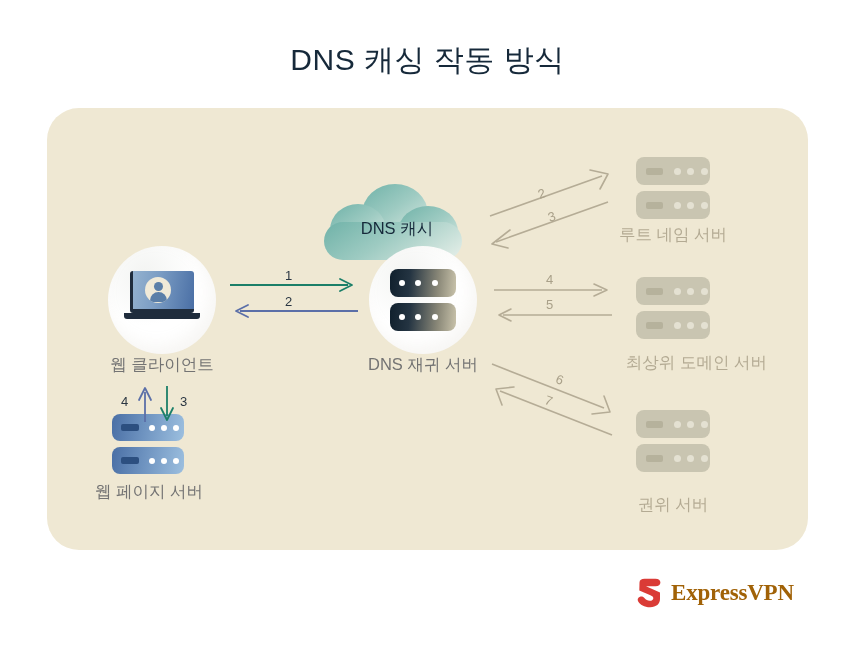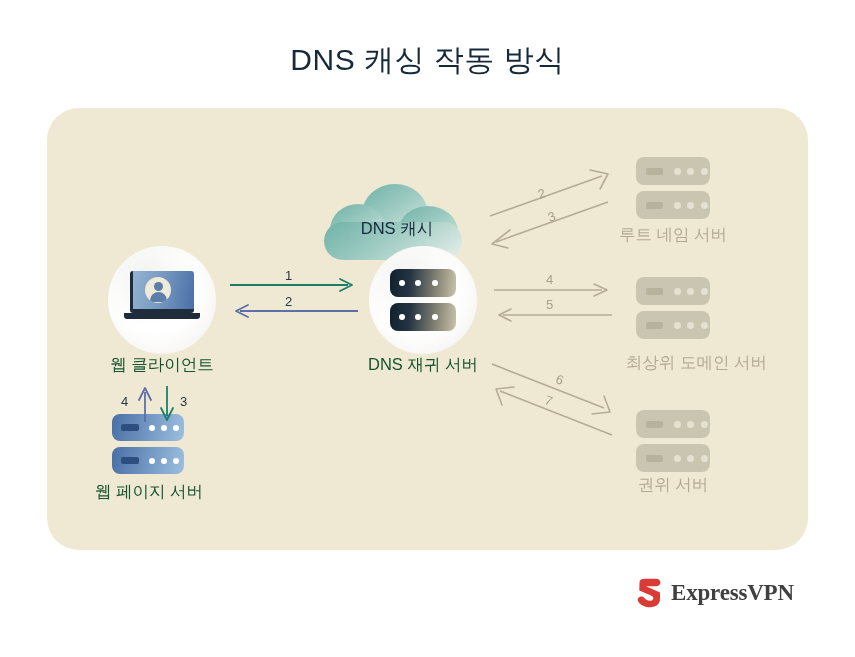--- a/index.html
+++ b/index.html
@@ -38,21 +38,21 @@
     background: #efe8d3;
     border-radius: 32px;
   }
 
   
   .node-label {
     position: absolute;
     text-align: center;
     font-size: 16.5px;
     white-space: nowrap;
-    color: #14532d;
+    color: #737373;
   }
   .node-label.faded { color: #b3aa93; }
 
   
   .circle-badge {
     position: absolute;
     border-radius: 50%;
     background: radial-gradient(circle at 34% 26%, #f3f4f2 0%, #ffffff 48%, #ffffff 100%);
     box-shadow: inset -6px -8px 16px rgba(190,185,165,0.12);
     display: flex;
@@ -160,21 +160,21 @@
   
   #expressvpn-logo {
     position: absolute;
     left: 636px; top: 578px;
     display: flex; align-items: center; gap: 9px;
   }
   #expressvpn-wordmark {
     font-family: "Liberation Serif", "DejaVu Serif", serif;
     font-size: 23px;
     font-weight: 700;
-    color: #404040;
+    color: #a16207;
     letter-spacing: -0.2px;
   }
 </style>
 </head>
 <body>
 
 <div id="diagram-title">DNS 캐싱 작동 방식</div>
 
 <div id="diagram-panel"></div>
 
@@ -289,21 +289,21 @@
   </div>
   <div class="server-rack" style="top:34px; height:28px;">
     <div class="rack-bar" style="width:24%; height:7px;"></div>
     <div class="rack-dots">
       <div class="rack-dot" style="width:7px;height:7px;"></div>
       <div class="rack-dot" style="width:7px;height:7px;"></div>
       <div class="rack-dot" style="width:7px;height:7px;"></div>
     </div>
   </div>
 </div>
-<div class="node-label faded" style="left:612px; top:474px; width:122px;">권위 서버</div>
+<div class="node-label faded" style="left:612px; top:494px; width:122px;">권위 서버</div>
 
 <svg class="arrow-svg" style="left:230px; top:278px;" width="128" height="14" viewBox="0 0 128 14">
   <line x1="0" y1="7" x2="118" y2="7" stroke="#1b7f68" stroke-width="1.8"></line>
   <polyline points="110,1 122,7 110,13" fill="none" stroke="#1b7f68" stroke-width="1.8" stroke-linecap="round" stroke-linejoin="round"></polyline>
 </svg>
 <div class="arrow-num" style="left:285px; top:268px;">1</div>
 
 <svg class="arrow-svg" style="left:230px; top:304px;" width="128" height="14" viewBox="0 0 128 14">
   <line x1="10" y1="7" x2="128" y2="7" stroke="#5b6fa8" stroke-width="1.8"></line>
   <polyline points="18,1 6,7 18,13" fill="none" stroke="#5b6fa8" stroke-width="1.8" stroke-linecap="round" stroke-linejoin="round"></polyline>

